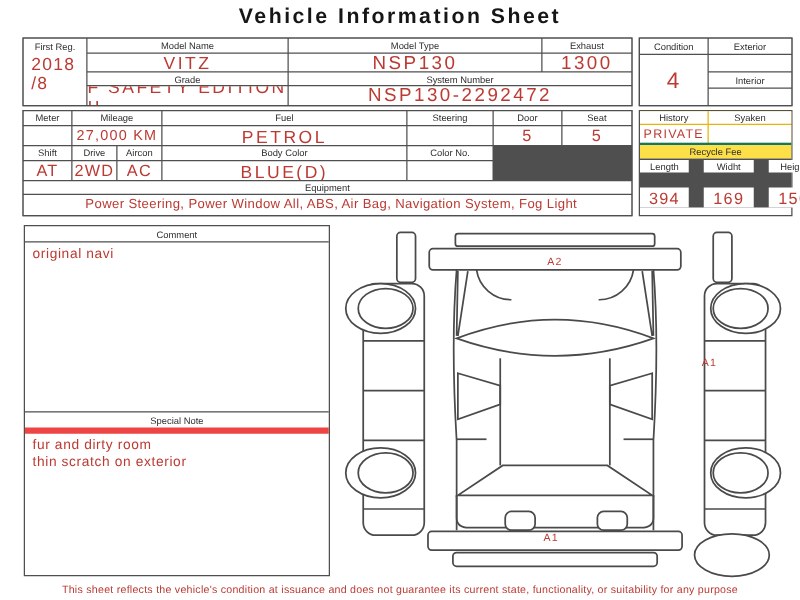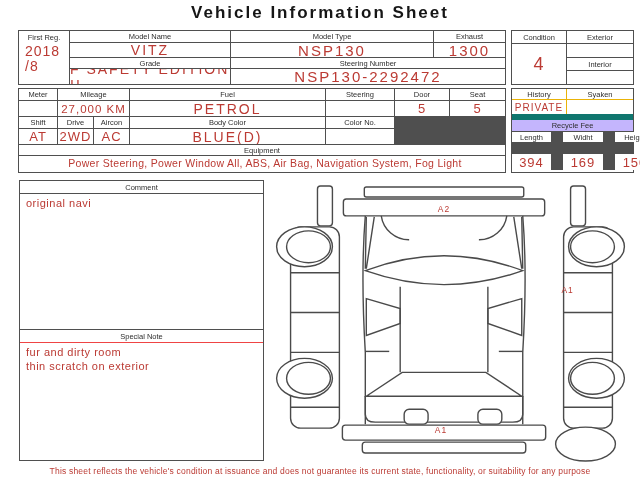--- a/index.html
+++ b/index.html
@@ -31,30 +31,30 @@
   
   .t2{left:18px;top:88px;grid-template-columns:38px 35px 35px 195px 68px 54px 55px;grid-template-rows:11px 15px 11px 15px 10px 16px;}
   .sp23{grid-column:2/4;}
   .sp67{grid-column:6/8;margin-top:44px;}
   .spAll{grid-column:1/8;}
   .equipVal{align-items:flex-start;padding:1px 0 0 6px;font-size:10.5px;letter-spacing:0.3px;}
   
   .rp{left:511px;top:88px;width:121px;height:83px;border:1px solid #4f4f4f;background:#fff;}
   .rpA{display:grid;grid-template-columns:54px 66px;grid-template-rows:10px 14px;gap:1px;background:#eab308;}
   .rpA > div{background:#fff;}
-  .rpB{border-top:6px solid #0f766e;background:#c4b5fd;}
+  .rpB{border-top:2px solid #0f766e;background:#fde047;}
   .rpB .lbl{height:11px;}
   .rpB .val{height:18px;}
   .rpC{display:grid;grid-template-columns:39px 40px 40px;grid-template-rows:10px 16px;gap:12px;background:#4f4f4f;border-top:1px solid #4f4f4f;}
   .rpC > div{background:#fff;}
   
   .cbox{left:19px;top:180px;width:243px;height:279px;border:1px solid #4f4f4f;background:#fff;}
   .chead{height:12px;border-bottom:1px solid #4f4f4f;display:flex;align-items:center;justify-content:center;font-size:7.5px;color:#2e2e2e;}
   .cbody{height:129px;color:#bb3a33;font-size:11px;padding:3px 6px;letter-spacing:0.5px;}
-  .shead{height:12px;border-top:1px solid #4f4f4f;border-bottom:1px solid #ef4444;display:flex;align-items:center;justify-content:center;font-size:7.5px;color:#2e2e2e;}
+  .shead{height:12px;border-top:1px solid #4f4f4f;border-bottom:5px solid #ef4444;display:flex;align-items:center;justify-content:center;font-size:7.5px;color:#2e2e2e;}
   .sbody{color:#bb3a33;font-size:11px;padding:3px 6px;letter-spacing:0.5px;line-height:1.25;}
   
   .diagram{left:268px;top:183px;}
   .diagram path,.diagram rect,.diagram line,.diagram ellipse,.diagram polygon{stroke:#4a4a4a;stroke-width:1.4;fill:none;}
   .diagram .wh{fill:#ffffff;}
   .diagram text{fill:#bb3a33;font-size:8.5px;letter-spacing:1px;font-family:"Liberation Sans",sans-serif;stroke:none;}
   .footer{top:466px;left:0;width:640px;text-align:center;color:#bb3a33;font-size:8.5px;letter-spacing:0.2px;}
 </style>
 </head>
 <body>
@@ -67,21 +67,21 @@
     <div class="fval pre">2018
 /8</div>
   </div>
   <div class="lbl">Model Name</div>
   <div class="lbl">Model Type</div>
   <div class="lbl">Exhaust</div>
   <div class="val v14">VITZ</div>
   <div class="val v15">NSP130</div>
   <div class="val v15">1300</div>
   <div class="lbl">Grade</div>
-  <div class="lbl span34">Steering Number</div>
+  <div class="lbl span34">System Number</div>
   <div class="val v14">F SAFETY EDITION II</div>
   <div class="val v15 span34">NSP130-2292472</div>
 </div>
 
 <div class="abs tbl cond">
   <div class="lbl">Condition</div>
   <div class="lbl">Exterior</div>
   <div class="val v18 c-condval">4</div>
   <div class="val"></div>
   <div class="lbl">Interior</div>

